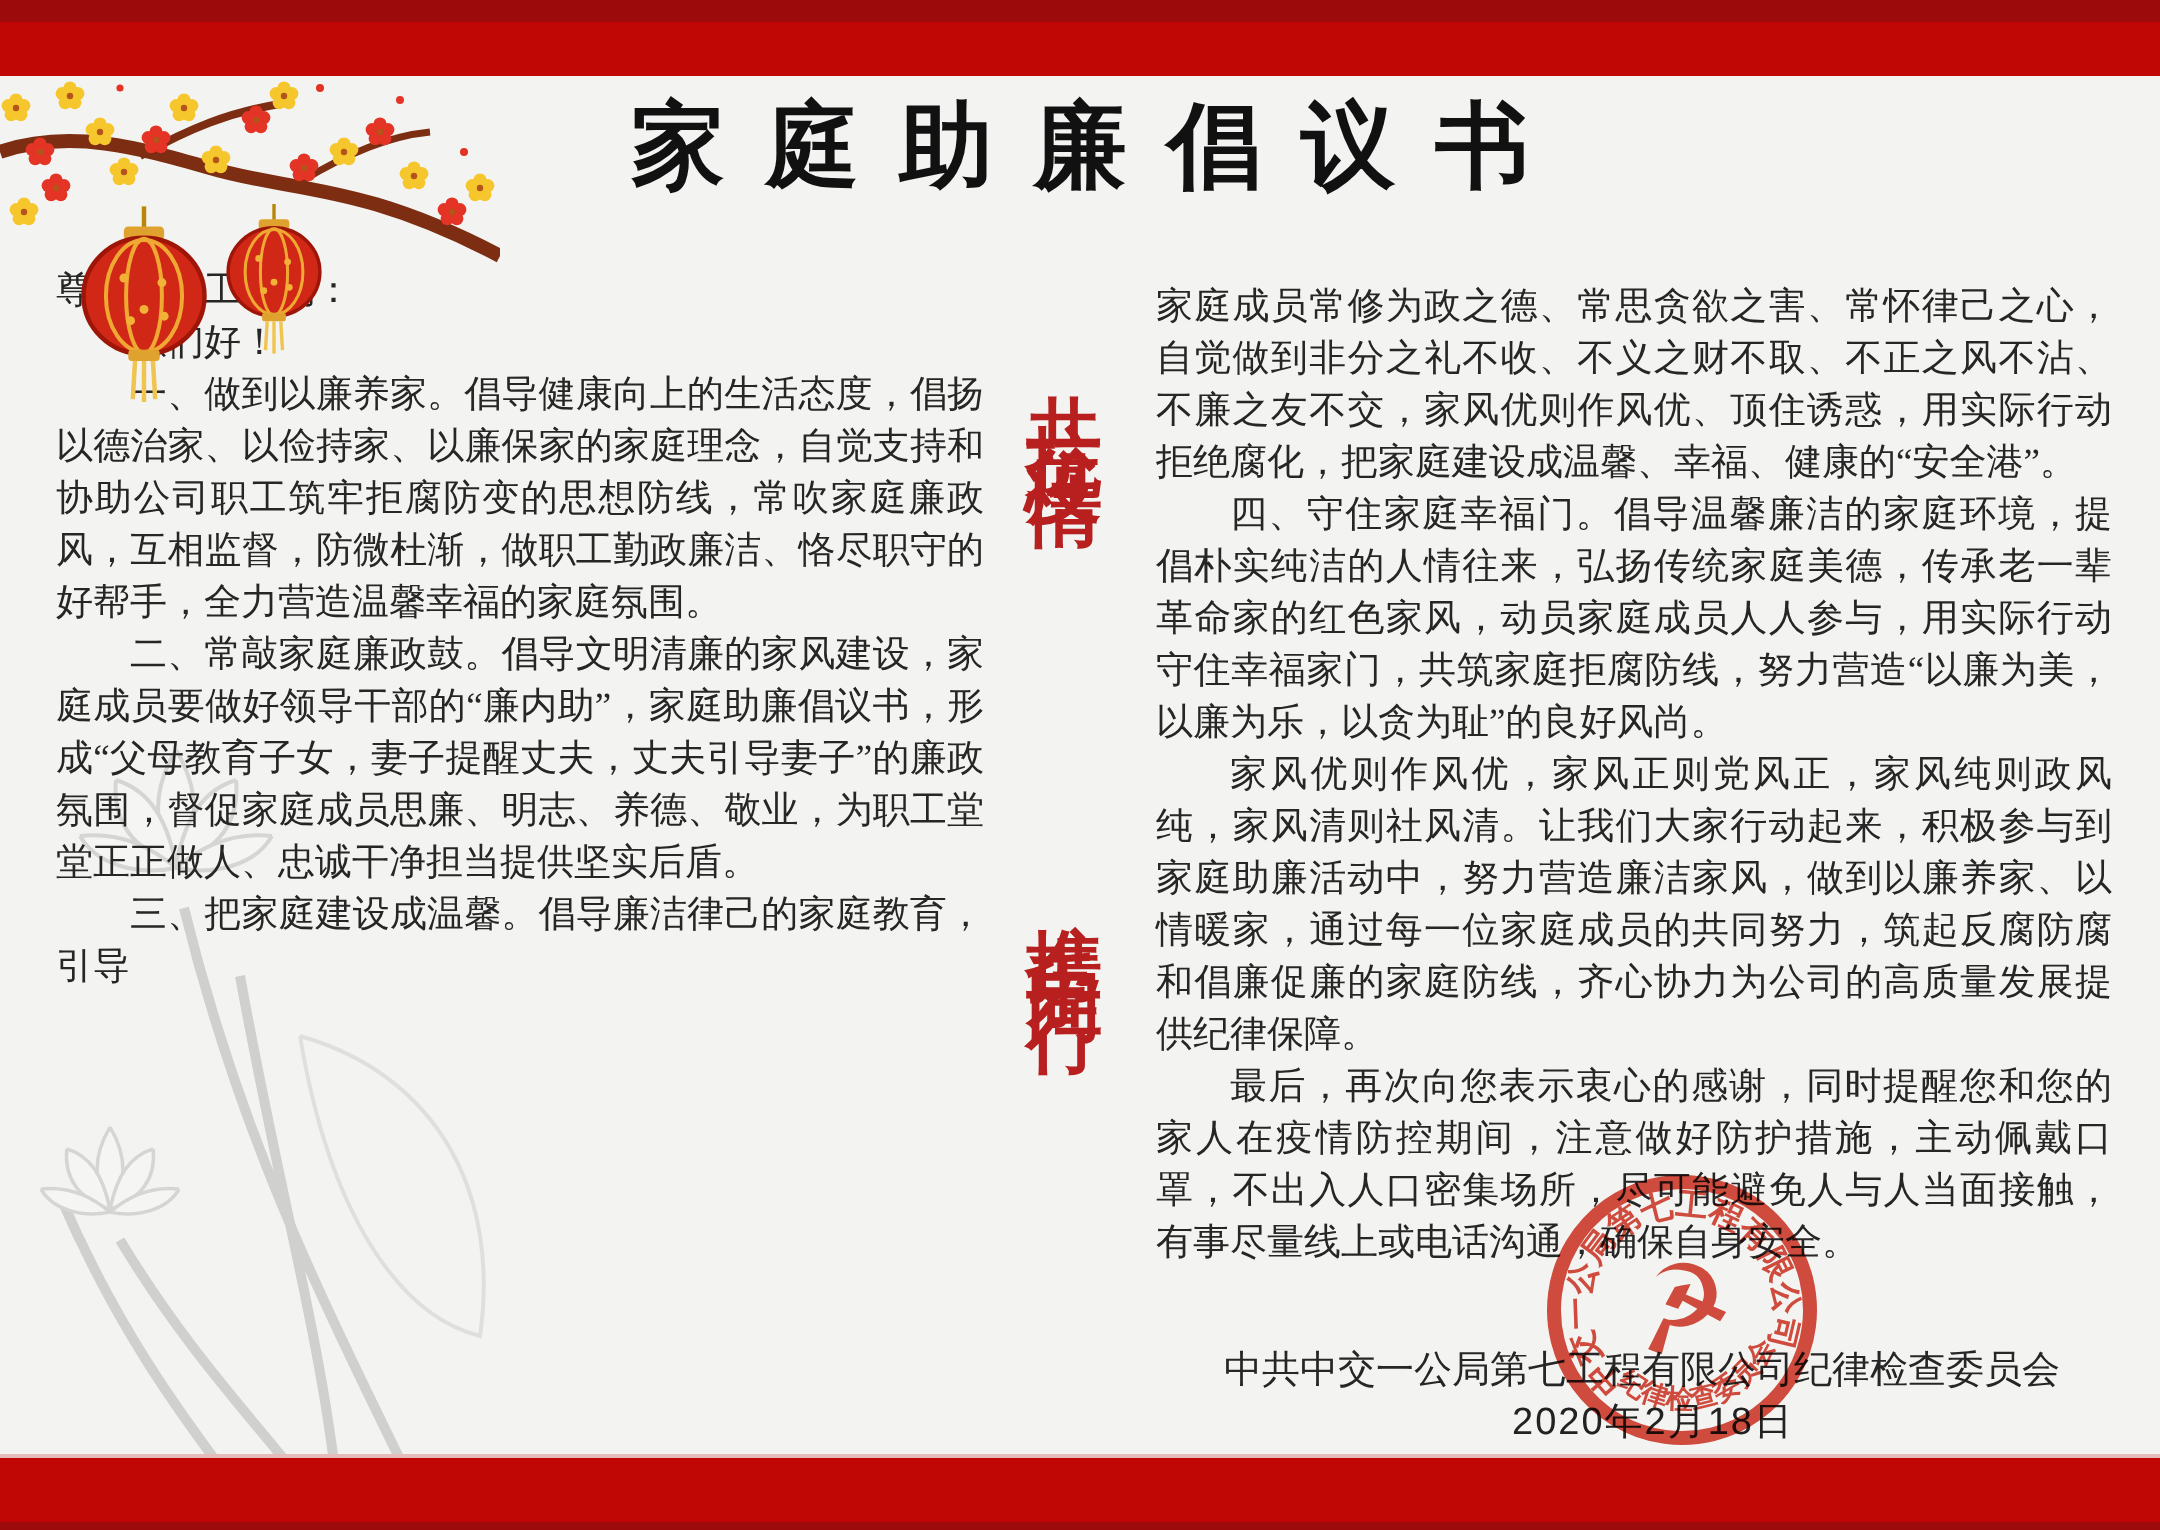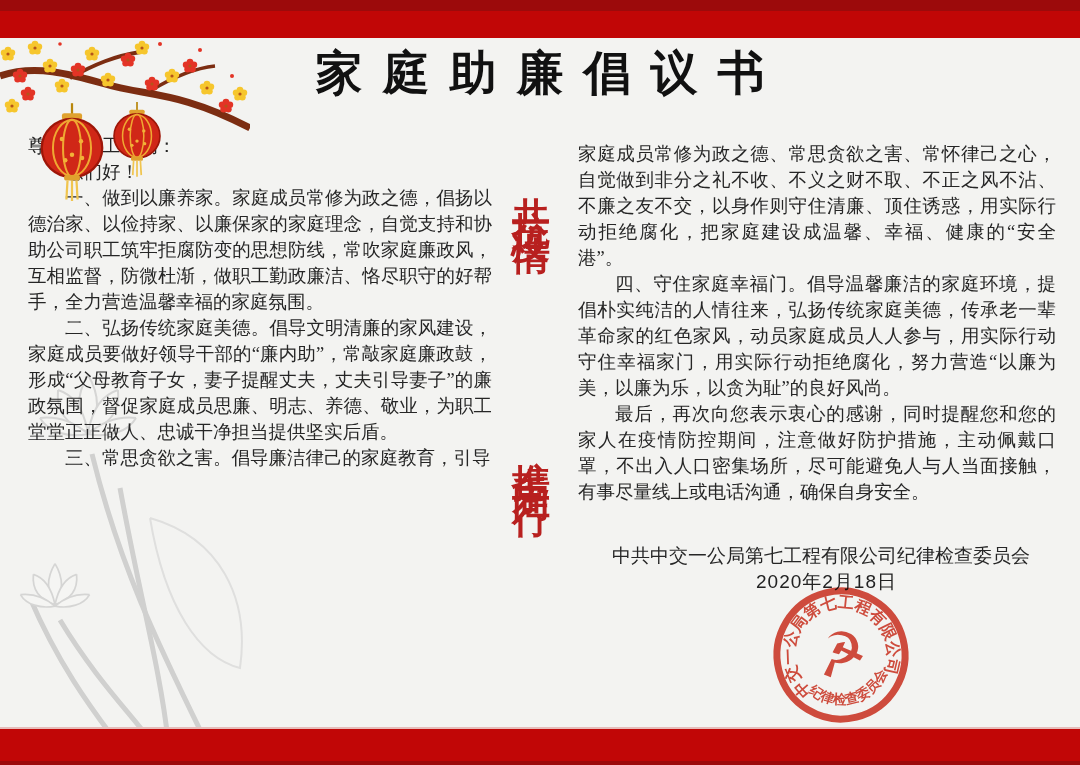--- a/index.html
+++ b/index.html
@@ -139,31 +139,32 @@
       <path d="M-48,-2 C-40,12 -20,18 0,14 C-14,2 -30,-4 -48,-2"></path>
       <path d="M48,-2 C40,12 20,18 0,14 C14,2 30,-4 48,-2"></path>
     </g>
   </svg>
 
   <h1 class="title">家庭助廉倡议书</h1>
 
   <div class="col col-left">
     <p class="no-indent">尊敬的职工家属：</p>
     <p>您们好！</p>
-    <p><span class="lead">一、做到以廉养家。</span><span>家庭成员常修为政之德，倡扬以德治家、以俭持家、以廉保家的家庭理念，自觉支持和协助公司职工筑牢拒腐防变的思想防线，常吹家庭廉政风，互相监督，防微杜渐，做职工勤政廉洁、恪尽职守的好帮手，全力营造温馨幸福的家庭氛围。</span></p>
-    <p><span class="lead">二、弘扬传统家庭美德。</span><span>倡导文明清廉的家风建设，家庭成员要做好领导干部的“廉内助”，常敲家庭廉政鼓，形成“父母教育子女，妻子提醒丈夫，丈夫引导妻子”的廉政氛围，督促家庭成员思廉、明志、养德、敬业，为职工堂堂正正做人、忠诚干净担当提供坚实后盾。</span></p>
-    <p><span class="lead">三、常思贪欲之害。</span><span>倡导廉洁律己的家庭教育，引导</span></p>
+    <p><span class="lead">一、做到以廉养家。</span><span>倡导健康向上的生活态度，倡扬以德治家、以俭持家、以廉保家的家庭理念，自觉支持和协助公司职工筑牢拒腐防变的思想防线，常吹家庭廉政风，互相监督，防微杜渐，做职工勤政廉洁、恪尽职守的好帮手，全力营造温馨幸福的家庭氛围。</span></p>
+    <p><span class="lead">二、常敲家庭廉政鼓。</span><span>倡导文明清廉的家风建设，家庭成员要做好领导干部的“廉内助”，家庭助廉倡议书，形成“父母教育子女，妻子提醒丈夫，丈夫引导妻子”的廉政氛围，督促家庭成员思廉、明志、养德、敬业，为职工堂堂正正做人、忠诚干净担当提供坚实后盾。</span></p>
+    <p><span class="lead">三、把家庭建设成温馨。</span><span>倡导廉洁律己的家庭教育，引导</span></p>
   </div>
 
   <div class="slogan s1">共抗疫情</div>
   <div class="slogan s2">携手同行</div>
 
   <div class="col col-right">
-    <p class="no-indent"><span>家庭成员常修为政之德、常思贪欲之害、常怀律己之心，自觉做到非分之礼不收、不义之财不取、不正之风不沾、不廉之友不交，以身作则守住清廉、顶住诱惑，用实际行动拒绝腐化，把家庭建设成温馨、幸福、健康的“安全港”。</span></p>
-    <p><span class="lead">四、守住家庭幸福门。</span><span>倡导温馨廉洁的家庭环境，提倡朴实纯洁的人情往来，弘扬传统家庭美德，传承老一辈革命家的红色家风，动员家庭成员人人参与，用实际行动守住幸福家门，用实际行动拒绝腐化，努力营造“以廉为美，以廉为乐，以贪为耻”的良好风尚。</span></p>
+    <p class="no-indent"><span>家庭成员常修为政之德、常思贪欲之害、常怀律己之心，自觉做到非分之礼不收、不义之财不取、不正之风不沾、不廉之友不交，家风优则作风优、顶住诱惑，用实际行动拒绝腐化，把家庭建设成温馨、幸福、健康的“安全港”。</span></p>
+    <p><span class="lead">四、守住家庭幸福门。</span><span>倡导温馨廉洁的家庭环境，提倡朴实纯洁的人情往来，弘扬传统家庭美德，传承老一辈革命家的红色家风，动员家庭成员人人参与，用实际行动守住幸福家门，共筑家庭拒腐防线，努力营造“以廉为美，以廉为乐，以贪为耻”的良好风尚。</span></p>
+    <p><span>家风优则作风优，家风正则党风正，家风纯则政风纯，家风清则社风清。让我们大家行动起来，积极参与到家庭助廉活动中，努力营造廉洁家风，做到以廉养家、以情暖家，通过每一位家庭成员的共同努力，筑起反腐防腐和倡廉促廉的家庭防线，齐心协力为公司的高质量发展提供纪律保障。</span></p>
     <p><span>最后，再次向您表示衷心的感谢，同时提醒您和您的家人在疫情防控期间，注意做好防护措施，主动佩戴口罩，不出入人口密集场所，尽可能避免人与人当面接触，有事尽量线上或电话沟通，确保自身安全。</span></p>
     <p class="signature">中共中交一公局第七工程有限公司纪律检查委员会</p>
     <p class="date">2020年2月18日</p>
   </div>
 
   <svg class="seal" width="170" height="170" viewBox="0 0 170 170">
     <defs>
       <path id="sealTopArc" d="M 49 115 A 47 47 0 1 1 121 115" fill="none"></path>
       <path id="sealBottomArc" d="M 36 85 A 49 49 0 0 0 134 85" fill="none"></path>
     </defs>

